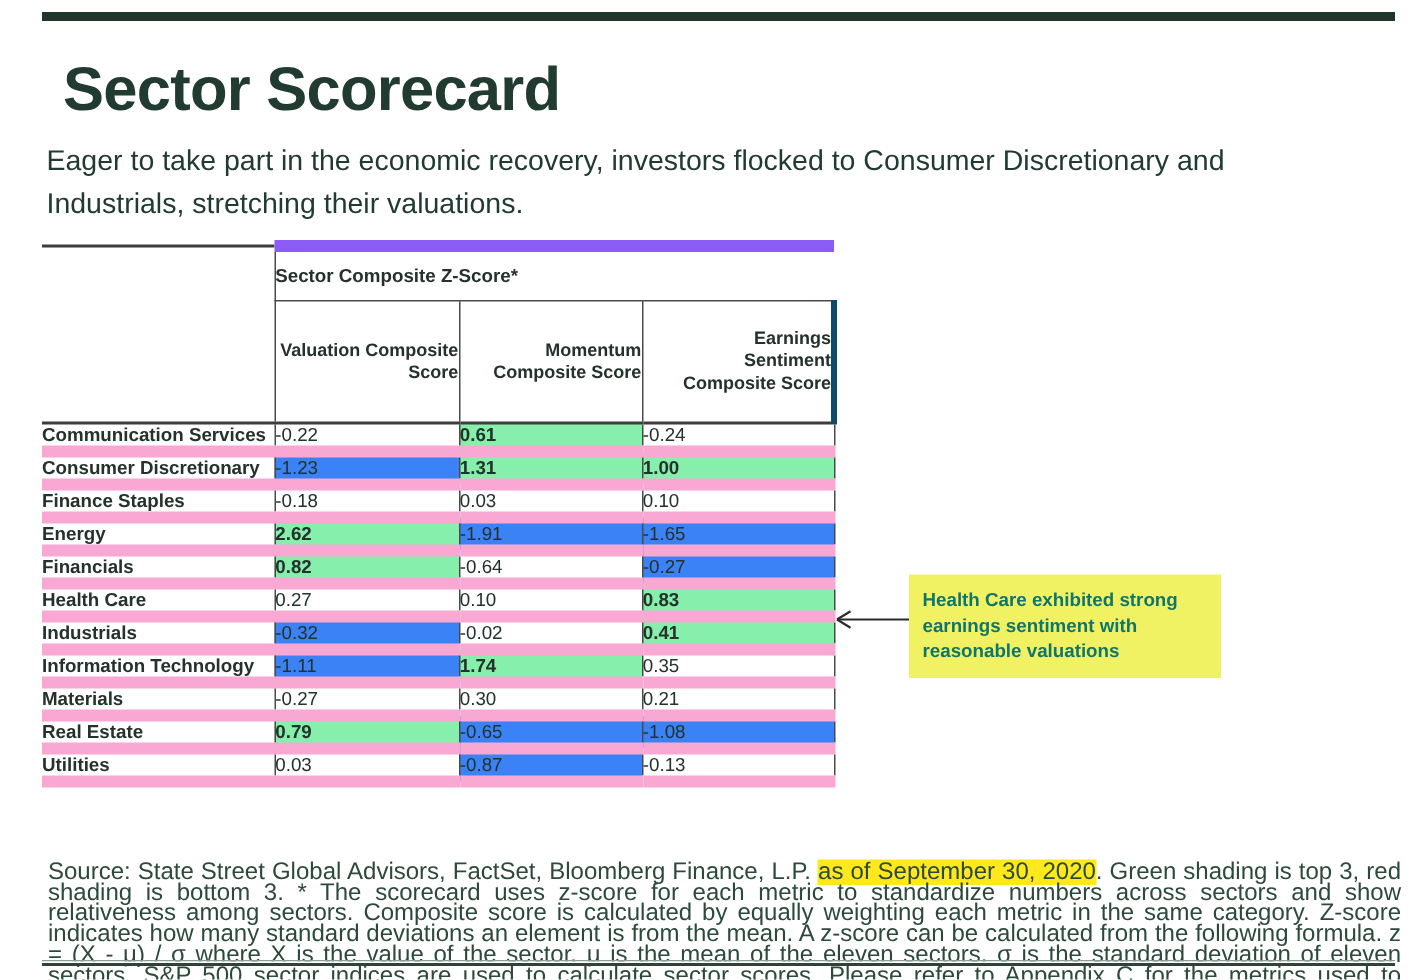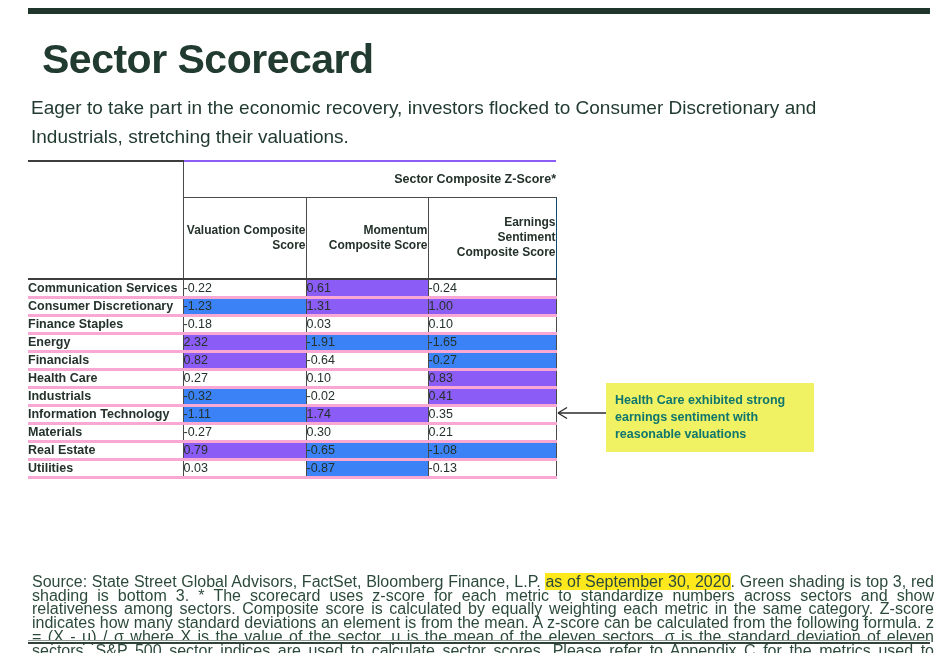--- a/index.html
+++ b/index.html
@@ -21,37 +21,37 @@
   .scorecard{
     position:absolute;left:28px;top:160px;width:528px;
     border-collapse:collapse;table-layout:fixed;
   }
   .scorecard td{box-sizing:border-box;padding:0;color:#24322B;}
   .col-sector{width:155px;} .col-val{width:123px;} .col-mom{width:122px;} .col-earn{width:128px;}
   .corner-cell{
     border-top:2px solid #3D3D3D;border-right:1px solid #4A4A4A;border-bottom:2px solid #3D3D3D;
   }
   .group-header{
-    height:36px;border-top:2px solid #8b5cf6;border-bottom:1px solid #4A4A4A;
-    text-align:right;vertical-align:middle;font-weight:bold;font-size:12.5px;
+    height:36px;border-top:8px solid #8b5cf6;border-bottom:1px solid #4A4A4A;
+    text-align:left;vertical-align:middle;font-weight:bold;font-size:12.5px;
   }
   .col-header{
     height:82px;border-left:1px solid #4A4A4A;border-bottom:2px solid #3D3D3D;
     vertical-align:middle;text-align:right;font-weight:bold;font-size:12px;
     padding-right:10px;line-height:15px;
   }
   .col-header.narrow{padding-left:22px;}
-  .col-header:last-child{border-right:1px solid #0c4a6e;margin-left:36px;}
+  .col-header:last-child{border-right:4px solid #0c4a6e;margin-left:36px;}
   .scorecard tbody td{
-    height:18px;border-bottom:3px solid #f9a8d4;font-size:12.5px;vertical-align:middle;
+    height:18px;border-bottom:8px solid #f9a8d4;font-size:12.5px;vertical-align:middle;
   }
   .sector-name{font-weight:bold;text-align:left;padding-left:2px;}
   .score-cell{padding-right:10px;border-left:1px solid #4A4A4A;}
   .scorecard tbody td:last-child{border-right:1px solid #4A4A4A;}
-  .shade-green{background:#8b5cf6;}
+  .shade-green{background:#86efac;font-weight:bold;}
   .shade-red{background:#3b82f6;}
   .shade-none{background:#ffffff;}
   
   .callout{
     position:absolute;left:606px;top:383px;width:190px;min-height:50px;
     background:#F0F163;padding:9px 9px 9px 9px;
     font-size:12.5px;font-weight:bold;line-height:17px;color:#0f766e;
   }
   .callout-arrow{position:absolute;left:552px;top:405px;}
   
@@ -106,21 +106,21 @@
         <td class="score-cell shade-green">1.00</td>
       </tr>
       <tr>
         <td class="sector-name">Finance Staples</td>
         <td class="score-cell shade-none">-0.18</td>
         <td class="score-cell shade-none">0.03</td>
         <td class="score-cell shade-none">0.10</td>
       </tr>
       <tr>
         <td class="sector-name">Energy</td>
-        <td class="score-cell shade-green">2.32</td>
+        <td class="score-cell shade-green">2.62</td>
         <td class="score-cell shade-red">-1.91</td>
         <td class="score-cell shade-red">-1.65</td>
       </tr>
       <tr>
         <td class="sector-name">Financials</td>
         <td class="score-cell shade-green">0.82</td>
         <td class="score-cell shade-none">-0.64</td>
         <td class="score-cell shade-red">-0.27</td>
       </tr>
       <tr>

